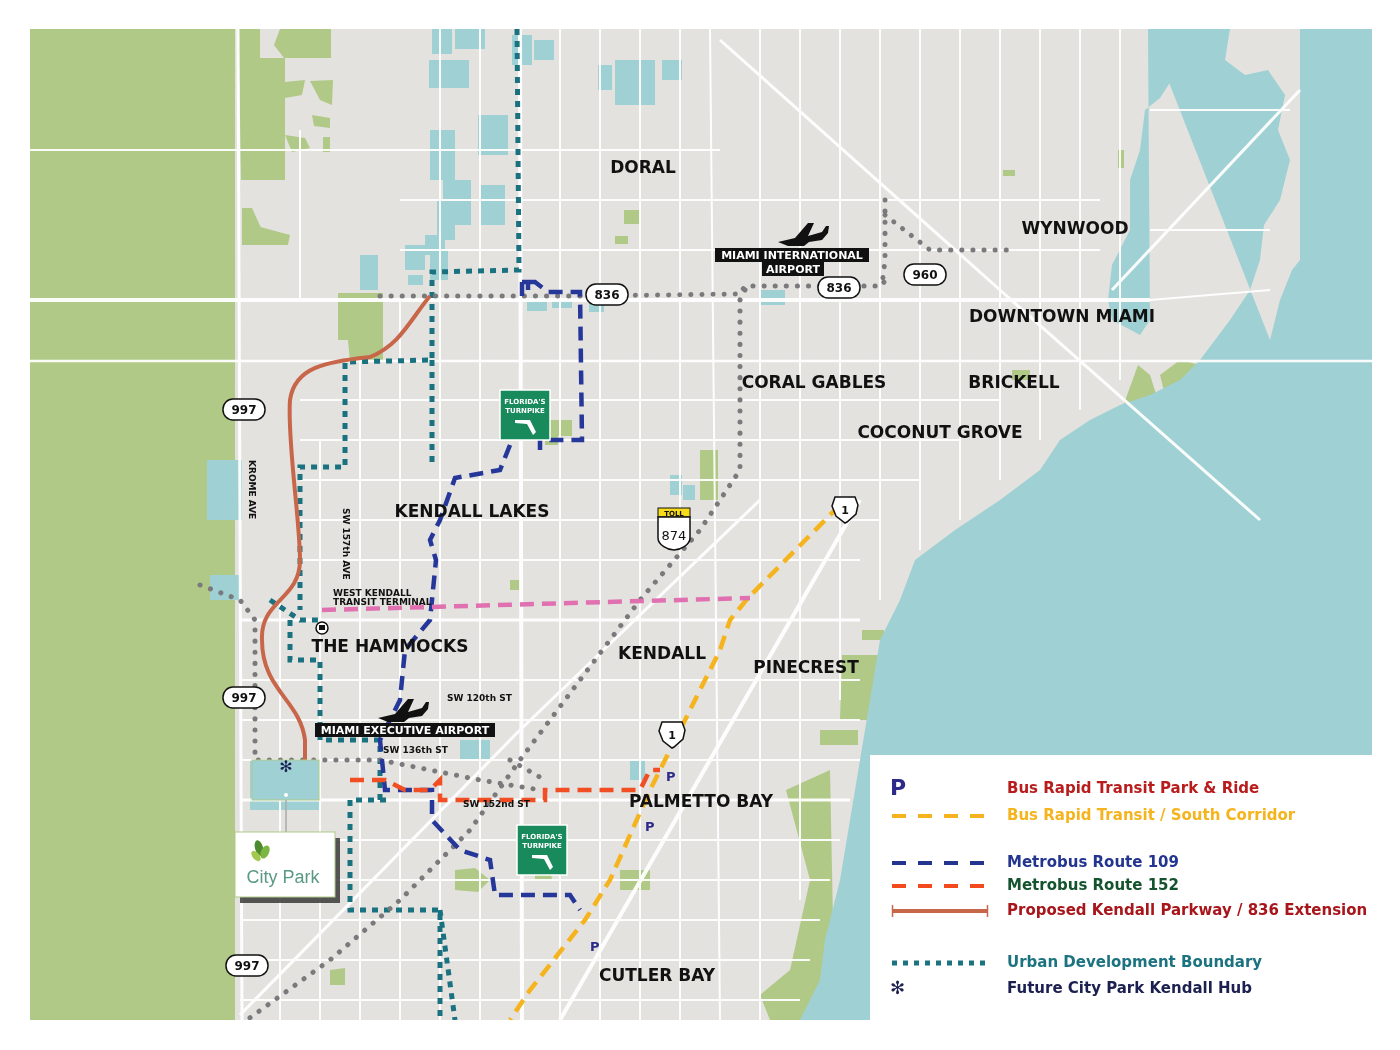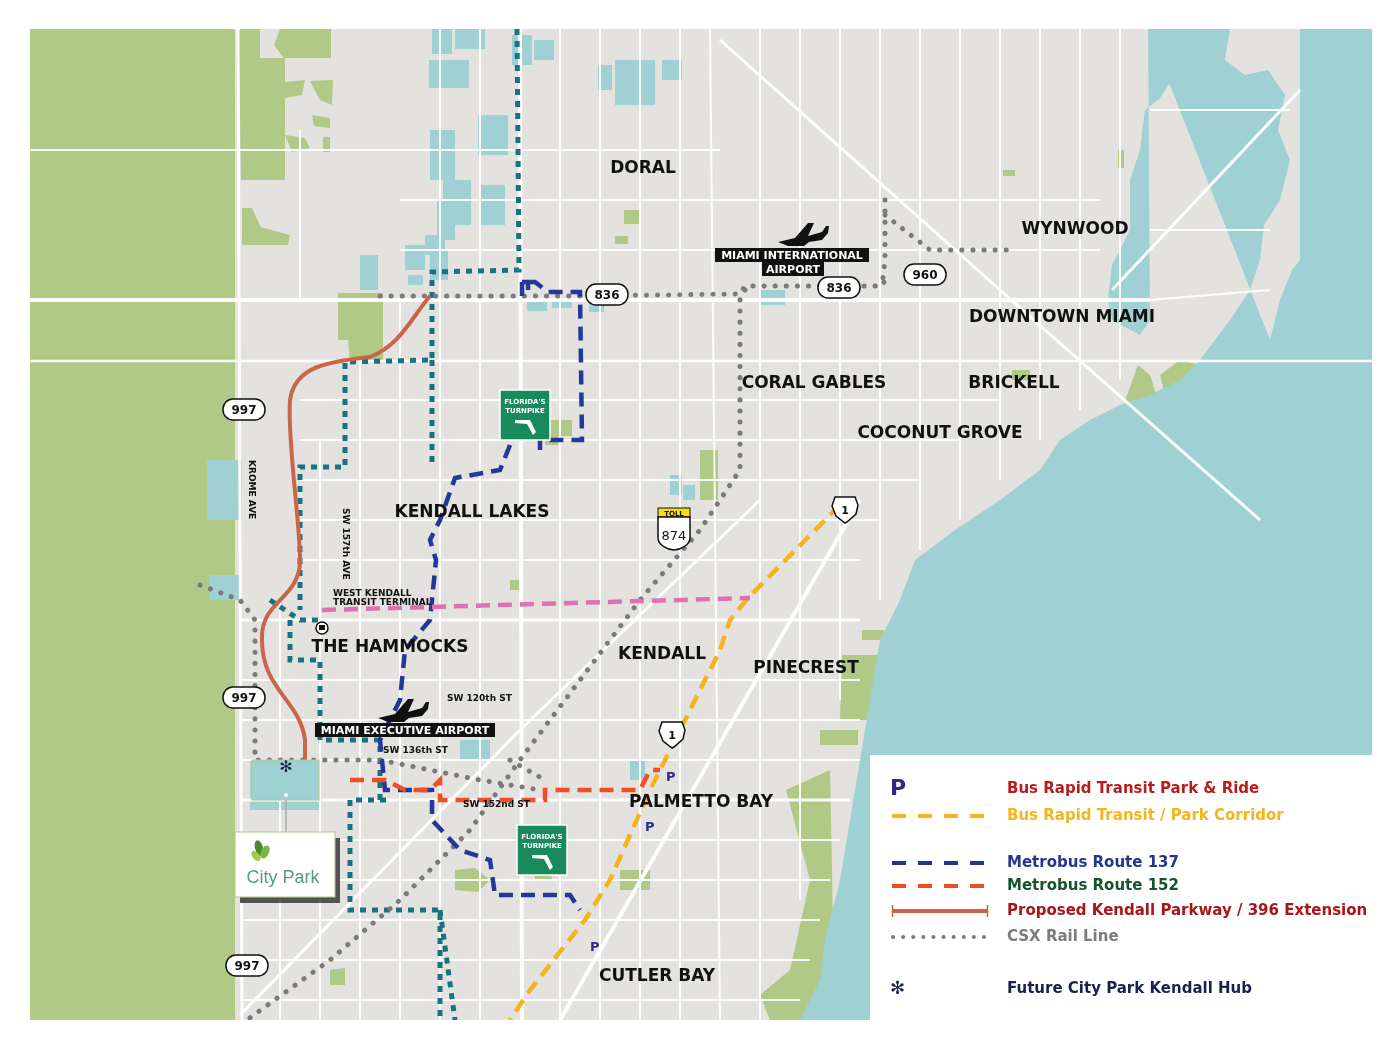--- a/index.html
+++ b/index.html
@@ -309,47 +309,47 @@
   <div class="legend-row" style="top:22px">
     <div class="legend-swatch">
       <span style="font-family:'DejaVu Sans',sans-serif;font-weight:bold;font-size:22px;color:#2e2a8a;line-height:22px;">P</span>
     </div>
     <div class="legend-text" style="color:#b91c1c">Bus Rapid Transit Park &amp; Ride</div>
   </div>
   <div class="legend-row" style="top:49px">
     <svg class="legend-swatch" width="100" height="24">
         <line x1="2" y1="12" x2="98" y2="12" stroke="#f5b41e" stroke-width="4" stroke-dasharray="14,12"></line>
       </svg>
-    <div class="legend-text" style="color:#f5b41e">Bus Rapid Transit / Park Corridor</div>
+    <div class="legend-text" style="color:#f5b41e">Bus Rapid Transit / South Corridor</div>
   </div>
   <div class="legend-row" style="top:96px">
     <svg class="legend-swatch" width="100" height="24">
         <line x1="2" y1="12" x2="98" y2="12" stroke="#23358f" stroke-width="4" stroke-dasharray="14,12"></line>
       </svg>
-    <div class="legend-text" style="color:#23358f">Metrobus Route 137</div>
+    <div class="legend-text" style="color:#23358f">Metrobus Route 109</div>
   </div>
   <div class="legend-row" style="top:119px">
     <svg class="legend-swatch" width="100" height="24">
         <line x1="2" y1="12" x2="98" y2="12" stroke="#f24a1d" stroke-width="4" stroke-dasharray="14,12"></line>
       </svg>
     <div class="legend-text" style="color:#14532d">Metrobus Route 152</div>
   </div>
   <div class="legend-row" style="top:144px">
     <svg class="legend-swatch" width="100" height="24">
         <line x1="2" y1="12" x2="98" y2="12" stroke="#c8664a" stroke-width="4"></line>
         <line x1="2.5" y1="6" x2="2.5" y2="18" stroke="#c8664a" stroke-width="1.5"></line>
         <line x1="97.5" y1="6" x2="97.5" y2="18" stroke="#c8664a" stroke-width="1.5"></line>
       </svg>
-    <div class="legend-text" style="color:#a8151b">Proposed Kendall Parkway / 396 Extension</div>
-  </div>
-  <div class="legend-row" style="top:170px">
-    <svg class="legend-swatch" width="110" height="24">
-        <line x1="3" y1="12" x2="105" y2="12" stroke="#7c7c7e" stroke-width="4" stroke-linecap="round" stroke-dasharray="0.1,10"></line>
-      </svg>
-    <div class="legend-text" style="color:#7c7c7e">CSX Rail Line</div>
+    <div class="legend-text" style="color:#a8151b">Proposed Kendall Parkway / 836 Extension</div>
+  </div>
+  <div class="legend-row" style="top:196px">
+    <svg class="legend-swatch" width="100" height="24">
+        <line x1="2" y1="12" x2="98" y2="12" stroke="#1c7380" stroke-width="5" stroke-dasharray="5,6"></line>
+      </svg>
+    <div class="legend-text" style="color:#1c7380">Urban Development Boundary</div>
   </div>
   <div class="legend-row" style="top:222px">
     <div class="legend-swatch">
       <span style="font-size:18px;color:#1c2050;line-height:22px;font-family:'DejaVu Sans',sans-serif;">✻</span>
     </div>
     <div class="legend-text" style="color:#1c2050">Future City Park Kendall Hub</div>
   </div>
 </div>
 
 </body></html>

